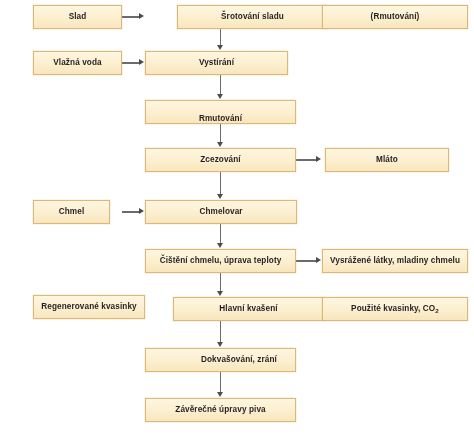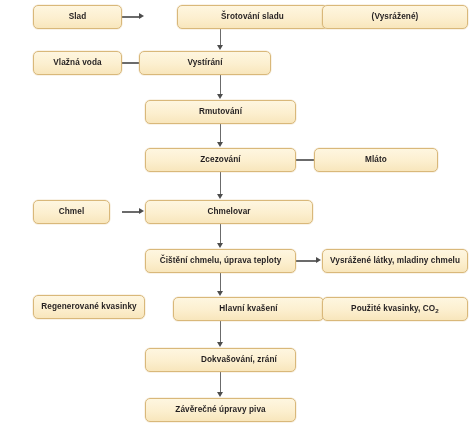--- a/index.html
+++ b/index.html
@@ -15,21 +15,21 @@
     background: #ffffff;
     font-family: "Liberation Sans", sans-serif;
     overflow: hidden;
   }
 
   
   .node {
     position: absolute;
     box-sizing: border-box;
     border: 1px solid #D9B87A;
-    border-radius: 5px;
+    border-radius: 0;
     background: linear-gradient(180deg, #FEF6E0 0%, #FCEFCF 55%, #F8E6BC 100%);
     color: #231f20;
     font-size: 8.2px;
     font-weight: bold;
     letter-spacing: 0.1px;
     display: flex;
     align-items: center;
     justify-content: center;
     text-align: center;
     line-height: 1.15;
@@ -116,41 +116,41 @@
       <div class="arrow down" style="left: 216.9px; top: 392.4px;"></div>
     </div>
   <div id="node-layer">
       <div class="node" style="left: 33px; top: 5px; width: 89px; height: 24px;">
         <span class="lbl">Slad</span>
       </div>
       <div class="node" style="left: 145px; top: 5px; width: 151px; height: 24px; margin-left: 32px;">
         <span class="lbl">Šrotování sladu</span>
       </div>
       <div class="node" style="left: 322px; top: 5px; width: 146px; height: 24px;">
-        <span class="lbl">(Vysrážené)</span>
+        <span class="lbl">(Rmutování)</span>
       </div>
       <div class="node" style="left: 33px; top: 51px; width: 89px; height: 24px; text-align: center;">
         <span class="lbl">Vlažná voda</span>
       </div>
-      <div class="node" style="left: 139px; top: 51px; width: 132px; height: 24px;">
+      <div class="node" style="left: 145px; top: 51px; width: 143px; height: 24px;">
         <span class="lbl">Vystírání</span>
       </div>
-      <div class="node" style="left: 145px; top: 100px; width: 151px; height: 24px;">
+      <div class="node" style="left: 145px; top: 100px; width: 151px; height: 24px; align-items: flex-end;">
         <span class="lbl">Rmutování</span>
       </div>
       <div class="node" style="left: 145px; top: 148px; width: 151px; height: 24px;">
         <span class="lbl">Zcezování</span>
       </div>
-      <div class="node" style="left: 314px; top: 148px; width: 124px; height: 24px;">
+      <div class="node" style="left: 325px; top: 148px; width: 124px; height: 24px;">
         <span class="lbl">Mláto</span>
       </div>
       <div class="node" style="left: 33px; top: 200px; width: 77px; height: 24px;">
         <span class="lbl">Chmel</span>
       </div>
-      <div class="node" style="left: 145px; top: 200px; width: 168px; height: 24px;">
+      <div class="node" style="left: 145px; top: 200px; width: 152px; height: 24px;">
         <span class="lbl">Chmelovar</span>
       </div>
       <div class="node" style="left: 145px; top: 249px; width: 151px; height: 24px;">
         <span class="lbl">Čištění chmelu, úprava teploty</span>
       </div>
       <div class="node" style="left: 322px; top: 249px; width: 146px; height: 24px;">
         <span class="lbl">Vysrážené látky, mladiny chmelu</span>
       </div>
       <div class="node" style="left: 33px; top: 295px; width: 112px; height: 24px;">
         <span class="lbl">Regenerované kvasinky</span>

